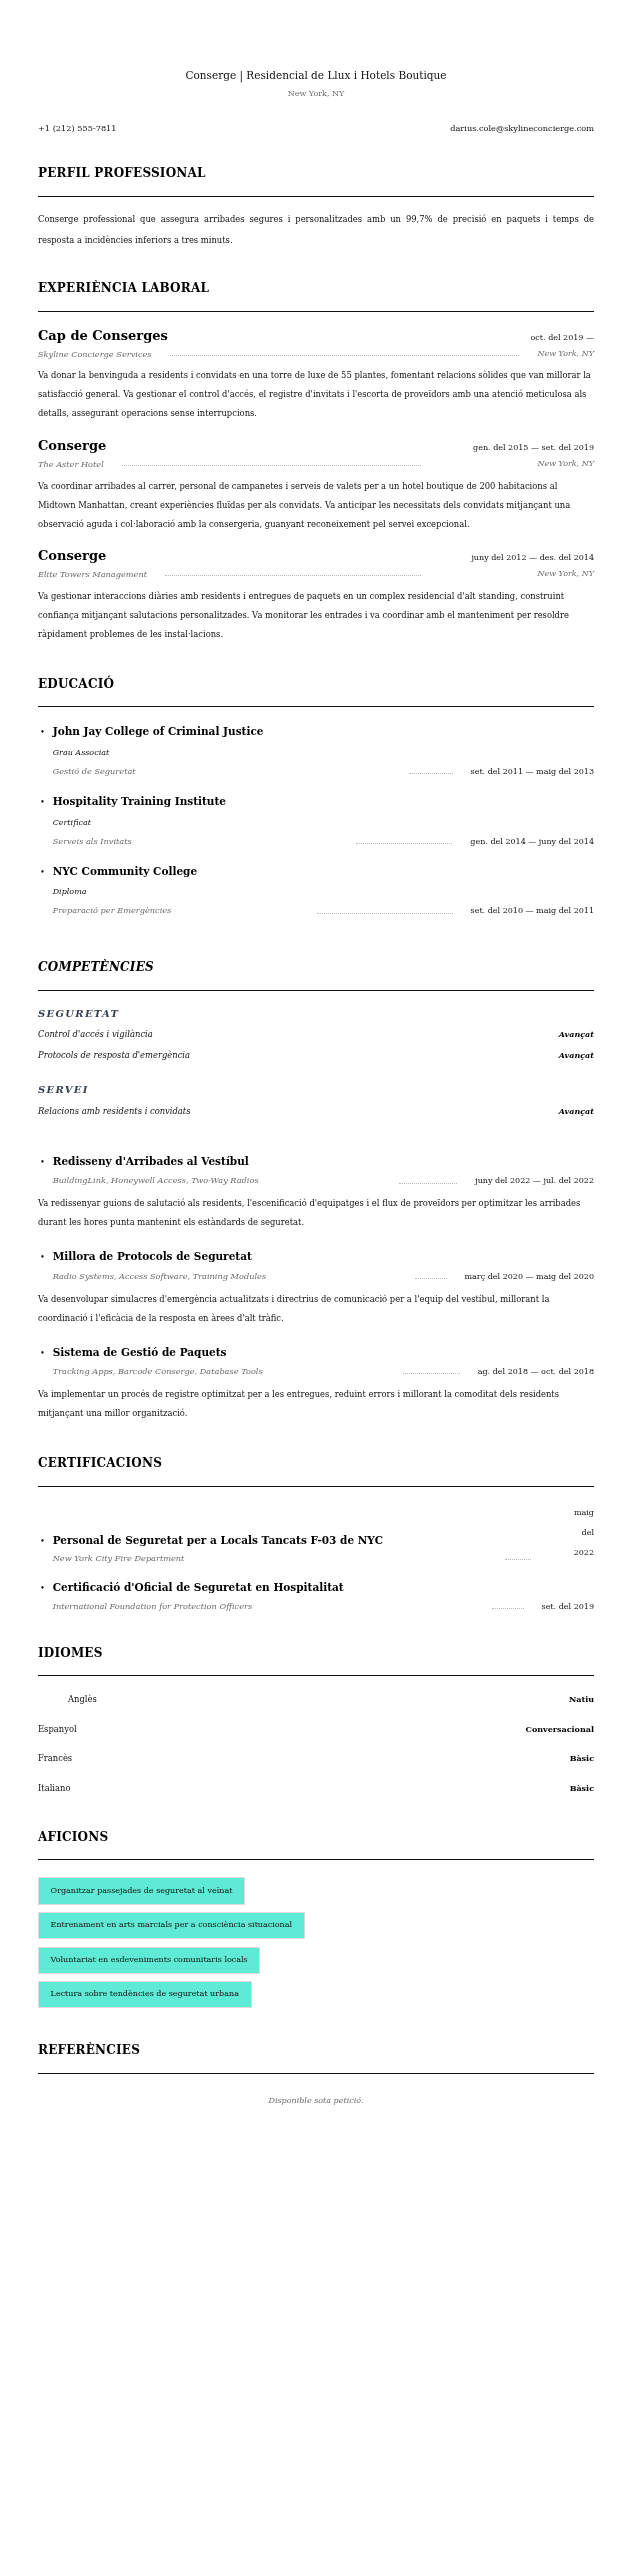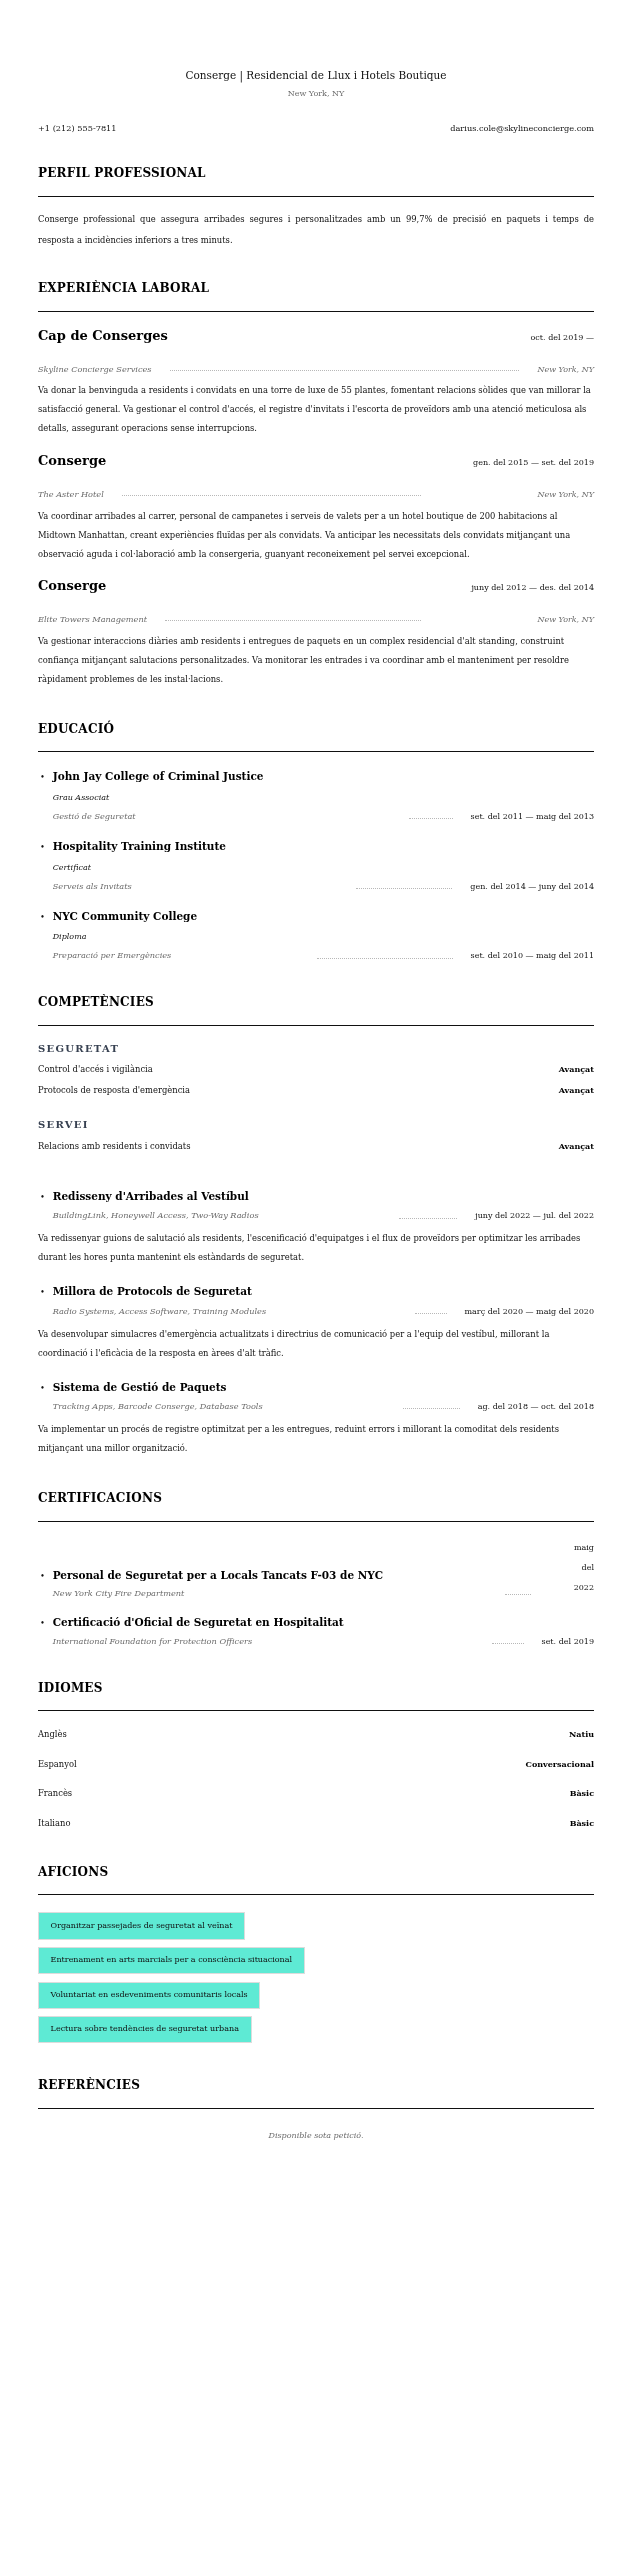--- a/index.html
+++ b/index.html
@@ -35,21 +35,21 @@
     font-size: 8.4px; line-height: 20.5px; text-align: justify; margin-top: 12.6px;
   }
 
   
   .job { margin-top: 14.7px; }
   .job:first-of-type { margin-top: 16px; }
   .row { display: flex; align-items: baseline; }
   .job-title { font-size: 13px; font-weight: bold; line-height: 16px; color: #000; }
   .spacer { flex: 1; }
   .dates { font-size: 8px; line-height: 11.6px; white-space: nowrap; color: #111; }
-  .sub-row { display: flex; align-items: center; margin-top: 20px; }
+  .sub-row { display: flex; align-items: flex-start; margin-top: 5px; }
   .company { font-size: 8.2px; font-style: italic; color: #6b6b6b; white-space: nowrap; }
   .leader {
     flex: 1; border-bottom: 0.5px dotted #b8b8b8; margin: 0 18px; height: 0.5px; align-self: flex-end; margin-bottom: 3.2px;
   }
   .job-loc { font-size: 8px; font-style: italic; color: #6b6b6b; white-space: nowrap; }
   .desc { font-size: 8.4px; line-height: 19px; margin-top: 7.4px; color: #111; }
 
   
   .entry { margin-top: 16px; }
   .entry-head { display: flex; align-items: baseline; }
@@ -71,21 +71,21 @@
     font-size: 8.4px; line-height: 11.6px; margin-top: 9.5px;
   }
   .skill-row .lvl { font-size: 8px; font-weight: bold; color: #000; }
   .skill-group + .skill-group .skill-cat { margin-top: 23px; }
 
   
   .lang-row {
     display: flex; justify-content: space-between; align-items: baseline;
     font-size: 8.4px; line-height: 11.6px; margin-top: 18px;
   }
-  .lang-row:first-of-type { margin-top: 18px; }
+  .lang-row:first-of-type { margin-top: 18px; margin-left: 30px; }
   .lang-row .lvl { font-size: 8px; font-weight: bold; color: #000; }
 
   
   .tags { margin-top: 17px; display: flex; flex-direction: column; align-items: flex-start; gap: 7.4px; }
   .tag {
     display: inline-block; background: #5eead4; border: 0.5px solid #dcdcdc;
     padding: 6.3px 11.6px; font-size: 8px; line-height: 12.6px; color: #111;
   }
 
   
@@ -201,21 +201,21 @@
         <div class="field-row">
           <span class="field">Preparació per Emergències</span>
           <span class="spacer"></span>
           <span class="leader" style="width:136px;"></span>
           <span class="dates">set. del 2010 — maig del 2011</span>
         </div>
       </div>
     </div>
   </section>
 
-  <section class="section" style="margin-top:33px;">
+  <section class="section" style="margin-top:43px;font-style:italic;">
     <h2 class="section-title">COMPETÈNCIES</h2>
 
     <div class="skill-group">
       <div class="skill-cat">SEGURETAT</div>
       <div class="skill-row">
         <span>Control d'accés i vigilància</span>
         <span class="lvl">Avançat</span>
       </div>
       <div class="skill-row">
         <span>Protocols de resposta d'emergència</span>

